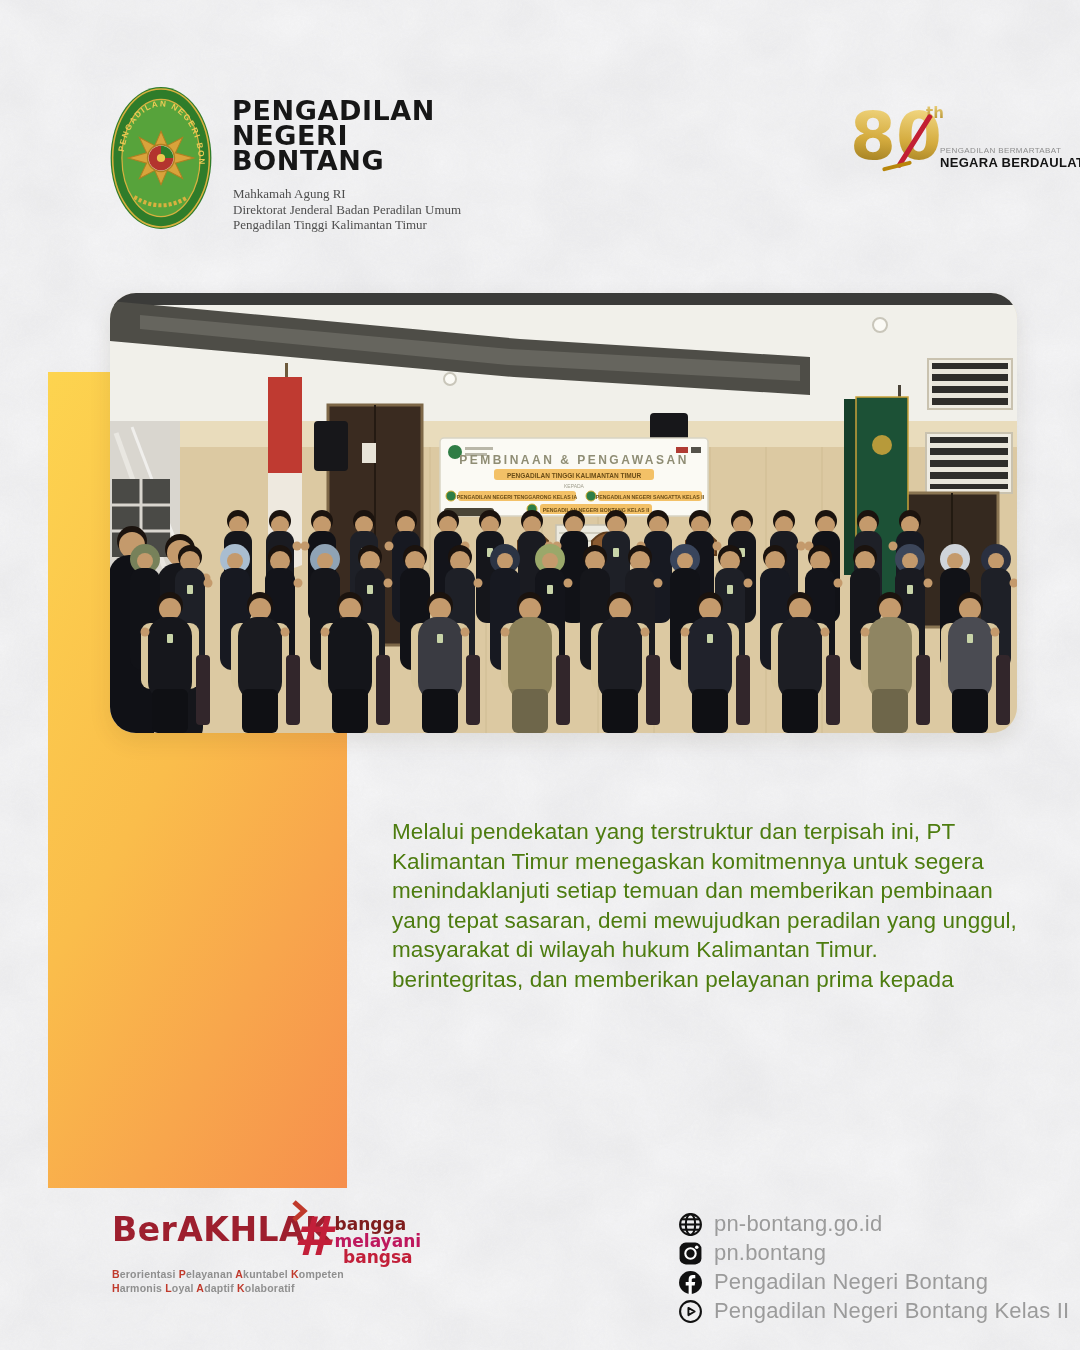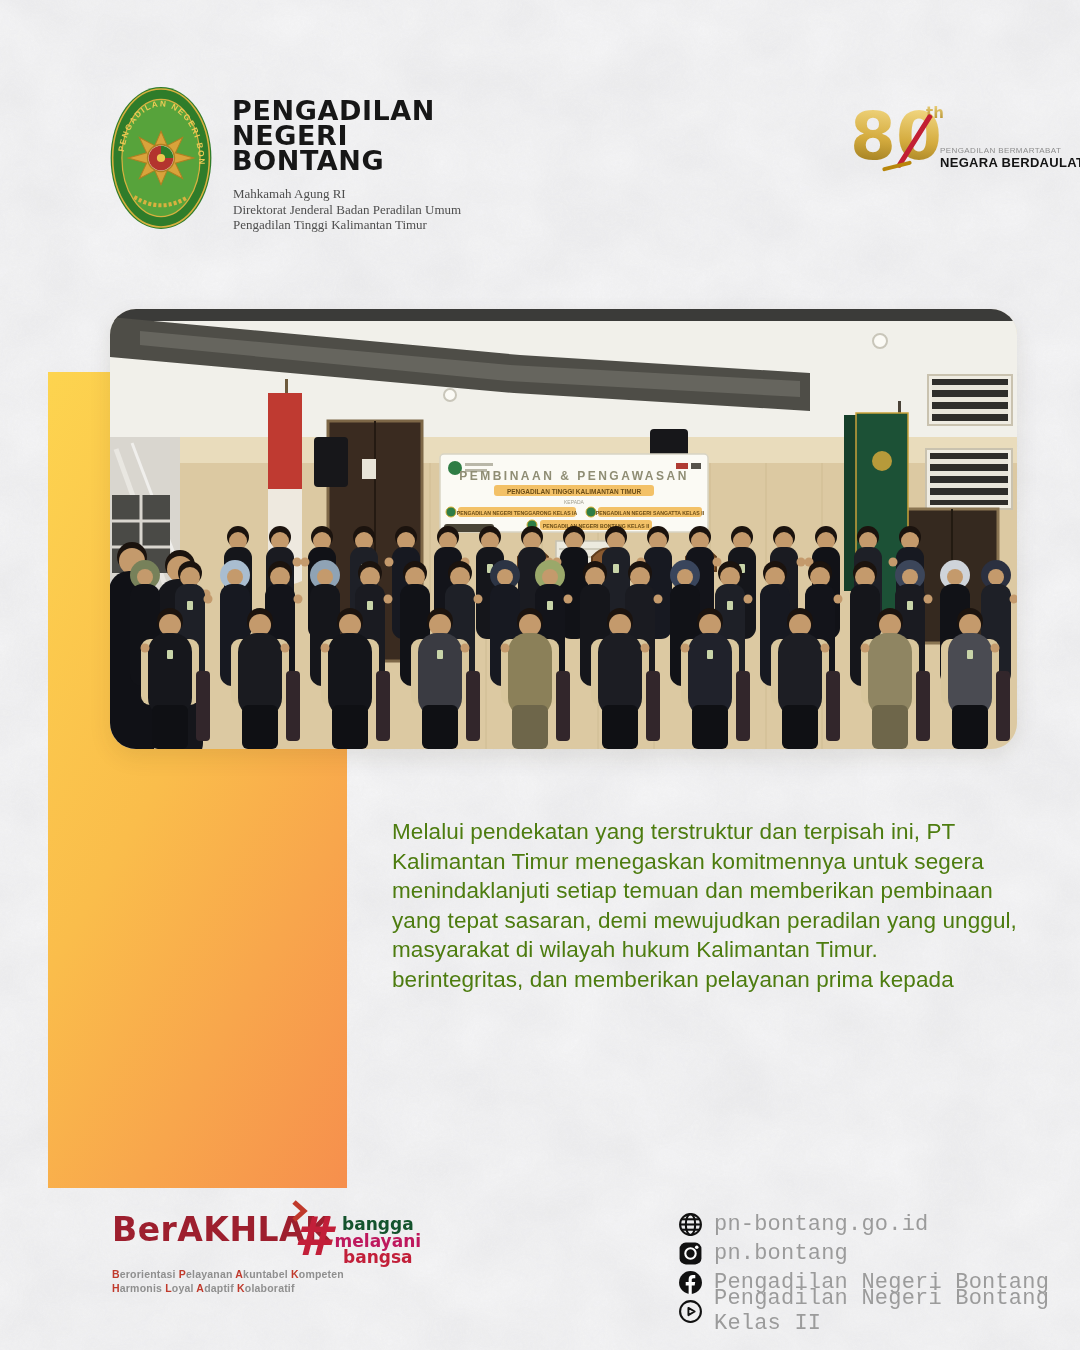--- a/index.html
+++ b/index.html
@@ -29,21 +29,21 @@
                 transform:rotate(-14deg);border-radius:2px;}
   .anniv-text{position:absolute;left:90px;top:40px;white-space:nowrap;}
   .anniv-line1{font-size:8px;letter-spacing:.4px;color:#8d8d8d;font-family:"Liberation Sans",sans-serif;}
   .anniv-line2{font-size:13px;font-weight:800;color:#141414;letter-spacing:.3px;
                font-family:"Liberation Sans",sans-serif;}
 
   
   .accent-bar{position:absolute;left:48px;top:372px;width:299px;height:816px;
               background:linear-gradient(120deg,#fdd44f 0%,#fabd4b 45%,#f68f4d 100%);}
   .photo{position:absolute;left:110px;top:293px;width:907px;height:440px;border-radius:26px;
-         overflow:hidden;box-shadow:0 8px 22px rgba(60,50,20,.10);margin-top:16px;}
+         overflow:hidden;box-shadow:0 8px 22px rgba(60,50,20,.10);}
   .photo svg{display:block;width:100%;height:100%;}
 
   
   .body-par{position:absolute;left:392px;top:817px;width:640px;color:#4d7c0f;}
   .body-par div{font-size:22.5px;line-height:29.5px;font-weight:500;
                 font-family:"Liberation Sans",sans-serif;letter-spacing:.1px;}
 
   
   .berakhlak{position:absolute;left:112px;top:1210px;width:290px;}
   .ber-title{font-size:33px;font-weight:800;color:#9d1f2e;letter-spacing:.5px;
@@ -52,26 +52,26 @@
   .ber-sub{margin-top:19px;font-size:10.5px;line-height:13px;color:#8f8f8f;font-weight:700;
            font-family:"Liberation Sans",sans-serif;letter-spacing:.2px;}
   .ri{color:#c0392b;}
 
   .bangga{position:absolute;left:294px;top:1206px;display:flex;align-items:flex-start;}
   .bangga-hash{font-size:54px;line-height:62px;font-weight:800;font-style:italic;color:#c21f39;
                font-family:"DejaVu Sans",sans-serif;}
   .bangga-words{margin-left:3px;margin-top:10px;}
   .bangga-words div{font-size:17px;line-height:16.5px;font-weight:800;
                     font-family:"DejaVu Sans",sans-serif;}
-  .bw-0{color:#14532d;text-align:center;} .bw-1{color:#be185d;} .bw-2{color:#c21f39;text-align:center;}
+  .bw-0{color:#7f1d1d;} .bw-1{color:#be185d;} .bw-2{color:#c21f39;text-align:center;}
 
   .contacts{position:absolute;left:678px;top:1212px;}
   .contact-row{display:flex;align-items:center;margin-bottom:5px;height:24px;}
   .contact-icon{width:25px;height:25px;flex:0 0 25px;margin-right:11px;}
-  .contact-label{font-size:22px;color:#9b9b9b;font-family:Liberation Mono, monospace;letter-spacing:.2px;}
+  .contact-label{font-size:22px;color:#9b9b9b;font-family:Liberation Sans, sans-serif;letter-spacing:.2px;}
 </style>
 </head>
 <body>
 
 <div class="canvas">
 
   <svg class="texture" width="1080" height="1350">
     <filter id="paperCoarse">
         <feTurbulence type="fractalNoise" baseFrequency="0.013 0.016" numOctaves="3" seed="7"></feTurbulence>
       <feColorMatrix type="matrix" values="0 0 0 0 0.52  0 0 0 0 0.52  0 0 0 0 0.55  0 0 0 0.38 0"></feColorMatrix>

